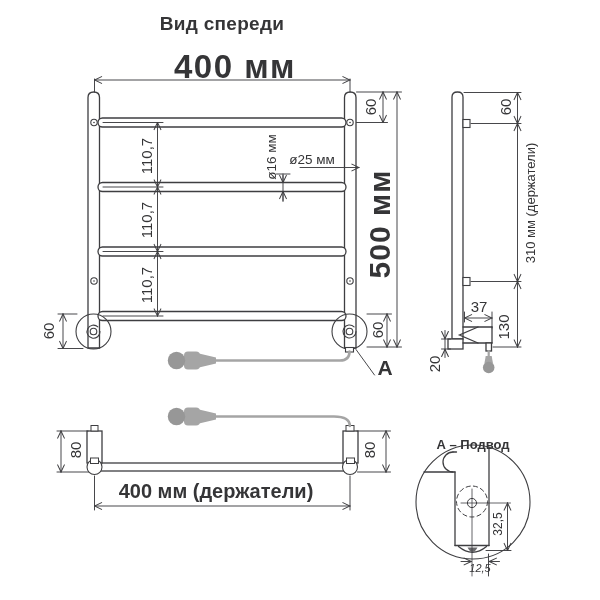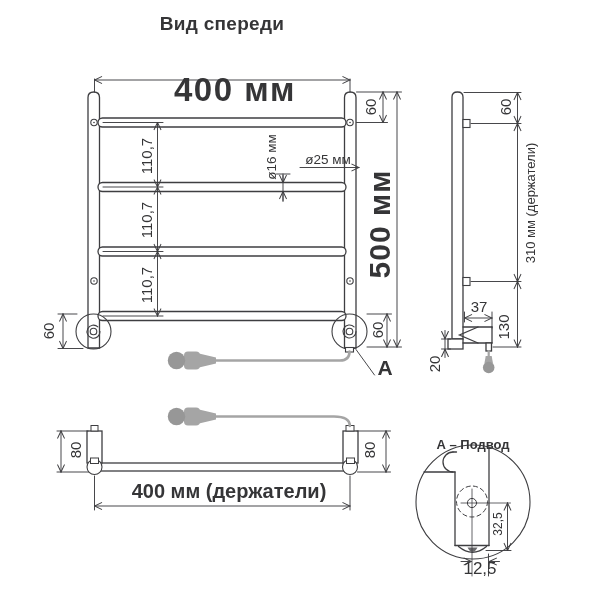--- a/index.html
+++ b/index.html
@@ -3,30 +3,30 @@
 <meta charset="utf-8">
 <style>
   html,body{margin:0;padding:0;background:#ffffff;}
   #stage{position:relative;width:600px;height:600px;background:#ffffff;overflow:hidden;
          font-family:"Liberation Sans",sans-serif;}
   #linework{position:absolute;left:0;top:0;}
   .lbl{position:absolute;transform:translate(-50%,-50%);color:#353537;white-space:nowrap;
        font-family:"Liberation Sans",sans-serif;line-height:1;}
   .rot{transform:translate(-50%,-50%) rotate(-90deg);}
   .b{font-weight:700;}
-  .s33{font-size:33px;letter-spacing:1.5px;margin-top:23px;}
+  .s33{font-size:33px;letter-spacing:1.5px;}
   .s30{font-size:30px;letter-spacing:1px;}
   .s21{font-size:21px;}
   .s20{font-size:20px;}
   .s19{font-size:19px;letter-spacing:.3px;}
   .s15{font-size:15px;}
   .s135{font-size:13.5px;}
   .s13{font-size:13px;}
   .s12{font-size:12px;}
-  .s115{font-size:17px;}
+  .s115{font-size:11px;font-style:italic;}
 </style>
 </head>
 <body>
 
 <div id="stage">
 
 <svg id="linework" width="600" height="600" viewBox="0 0 600 600" stroke="#3e3e41" fill="none" stroke-width="1.3" stroke-linecap="round">
   <defs>
     <marker id="arw" viewBox="0 0 12 12" refX="11" refY="6" markerWidth="9" markerHeight="9" orient="auto-start-reverse" markerUnits="userSpaceOnUse">
       <path d="M1.5,1.5 L11,6 L1.5,10.5" fill="none" stroke="#3e3e41" stroke-width="1.4"></path>
@@ -211,34 +211,34 @@
   <div class="lbl b s19" style="left:222px;top:23px">Вид спереди</div>
 
   <div class="lbl b s33" style="left:235px;top:66px">400 мм</div>
   <div class="lbl b s30 rot" style="left:380px;top:224px">500 мм</div>
 
   <div class="lbl s15 rot" style="left:146px;top:156px">110,7</div>
   <div class="lbl s15 rot" style="left:146px;top:220px">110,7</div>
   <div class="lbl s15 rot" style="left:146px;top:285px">110,7</div>
 
   <div class="lbl s135 rot" style="left:272px;top:157px">ø16 мм</div>
-  <div class="lbl s135" style="left:328px;top:160px">ø25 мм</div>
+  <div class="lbl s135" style="left:312px;top:160px">ø25 мм</div>
 
   <div class="lbl s15 rot" style="left:370px;top:107px">60</div>
   <div class="lbl s15 rot" style="left:377px;top:330px">60</div>
   <div class="lbl s15 rot" style="left:48px;top:331px">60</div>
   <div class="lbl b s21" style="left:385px;top:367px">А</div>
 
   <div class="lbl s15 rot" style="left:505px;top:107px">60</div>
   <div class="lbl s13 rot" style="left:530px;top:203px">310 мм (держатели)</div>
   <div class="lbl s15" style="left:479px;top:306px">37</div>
   <div class="lbl s15 rot" style="left:503px;top:327px">130</div>
   <div class="lbl s15 rot" style="left:434px;top:364px">20</div>
 
   <div class="lbl s15 rot" style="left:75px;top:450px">80</div>
   <div class="lbl s15 rot" style="left:369px;top:450px">80</div>
-  <div class="lbl b s20" style="left:229px;top:491px">400 мм (держатели)</div>
+  <div class="lbl b s20" style="left:216px;top:491px">400 мм (держатели)</div>
 
   <div class="lbl b s13" style="left:473px;top:444px">А – Подвод</div>
   <div class="lbl s12 rot" style="left:498px;top:524px">32,5</div>
   <div class="lbl s115" style="left:480px;top:568px">12,5</div>
 
 </div>
 
 </body></html>

